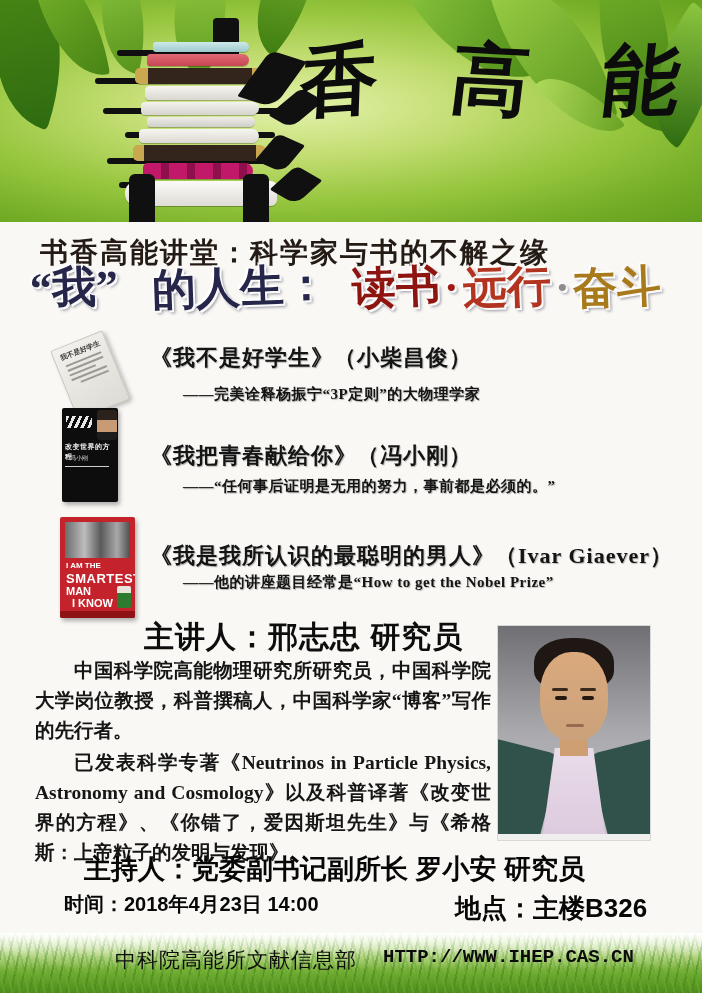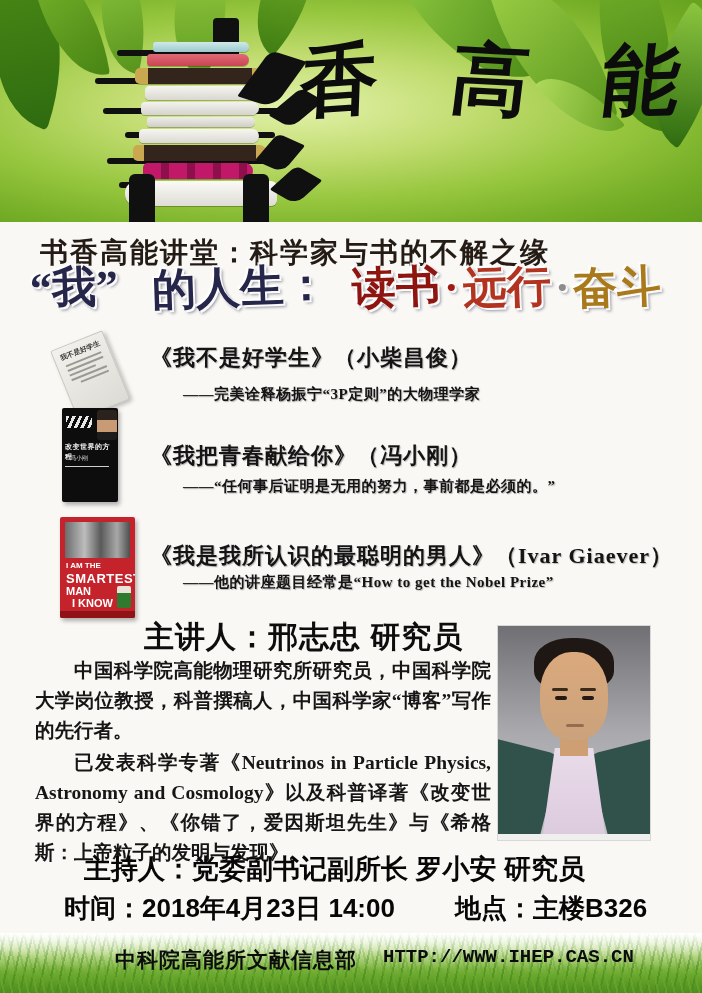--- a/index.html
+++ b/index.html
@@ -140,37 +140,37 @@
     background:#31524a; transform:rotate(-14deg); border-radius:10px;}
   .ph-strip{position:absolute; left:0; bottom:0; width:100%; height:6px; background:#efefed;}
   
   .host-line{
     position:absolute; left:84px; top:851px;
     font-family:"Liberation Sans","DejaVu Sans",sans-serif;
     font-size:27px; font-weight:900; color:#070707; white-space:nowrap;
   }
   .sched-time{position:absolute; left:64px; top:891px;
     font-family:"Liberation Sans","DejaVu Sans",sans-serif;
-    font-size:26px; font-weight:900; color:#070707; white-space:nowrap;}
+    font-size:20px; font-weight:900; color:#070707; white-space:nowrap;}
   .sched-place{position:absolute; left:455px; top:891px;
     font-family:"Liberation Sans","DejaVu Sans",sans-serif;
     font-size:26px; font-weight:900; color:#070707; white-space:nowrap;}
   
   .grass{
     position:absolute; left:0; top:933px; width:702px; height:60px;
     background:
       linear-gradient(to bottom, rgba(255,255,255,1) 0%, rgba(255,255,255,.2) 40%, rgba(255,255,255,0) 60%),
       repeating-linear-gradient(78deg, rgba(255,255,255,0) 0 3px, rgba(106,168,46,.6) 3px 5px, rgba(255,255,255,0) 5px 8px),
       repeating-linear-gradient(102deg, rgba(255,255,255,0) 0 4px, rgba(72,140,28,.65) 4px 6px, rgba(255,255,255,0) 6px 9px),
       linear-gradient(to bottom,#e9f2cd 0%, #a7cd6a 35%, #6aa82e 70%, #4e8c1e 100%);
   }
   .footer-text{position:absolute; left:0; top:946px; width:702px; white-space:nowrap;}
   .footer-org{position:absolute; left:115px; top:0;
     font-family:"Liberation Sans","DejaVu Sans",sans-serif;
-    font-size:21px; font-weight:700; color:#0c0c0c; letter-spacing:1px;}
+    font-size:21px; font-weight:400; color:#0c0c0c; letter-spacing:1px;}
   .footer-url{position:absolute; left:383px; top:0;
     font-family:"Liberation Mono","DejaVu Sans Mono",monospace;
     font-size:19px; font-weight:700; color:#0c0c0c;}
 </style>
 </head>
 <body>
 
 <div class="poster">
 
   <div class="header">

